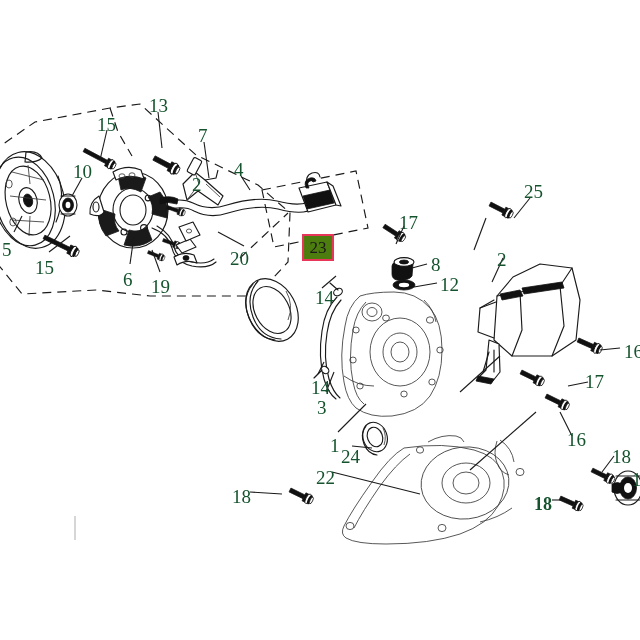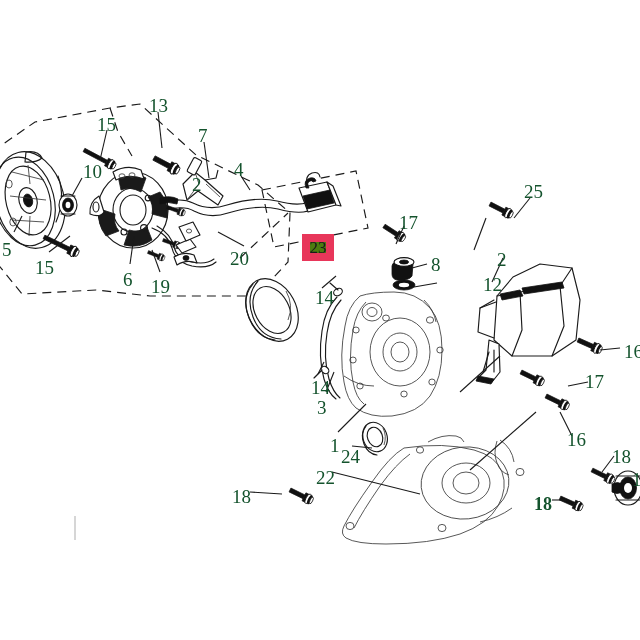--- a/index.html
+++ b/index.html
@@ -21,21 +21,21 @@
     color:#14532d;
     white-space:nowrap;
     user-select:none;
   }
   .lbl.bold{font-weight:bold;font-size:18px;}
 
   
   .hl{
     position:absolute;
     box-sizing:border-box;
-    border:8px solid #22c55e;
+    border:2px solid #22c55e;
     background:#4d7c0f;
     display:flex;align-items:center;justify-content:center;
     font-family:"Liberation Serif", serif;
     font-size:17px;
     color:#1a1a1a;
   }
 </style>
 </head>
 <body>
 
@@ -337,32 +337,32 @@
 
     <rect x="74" y="516" width="2" height="24" fill="#d6d6d6"></rect>
   </svg>
 
   <div class="hl" id="hl23" style="left: 302px; top: 234px; width: 32px; height: 27px; border-color: rgb(232, 54, 90);">23</div>
 
   <div id="labels">
       <div class="lbl" style="left: 149px; top: 96px;">13</div>
       <div class="lbl" style="left: 97px; top: 115px;">15</div>
       <div class="lbl" style="left: 198px; top: 126px;">7</div>
-      <div class="lbl" style="left: 73px; top: 162px; margin-left: 10px;">10</div>
+      <div class="lbl" style="left: 73px; top: 162px;">10</div>
       <div class="lbl" style="left: 234px; top: 160px;">4</div>
       <div class="lbl" style="left: 192px; top: 175px;">2</div>
       <div class="lbl" style="left: 524px; top: 182px;">25</div>
       <div class="lbl" style="left: 399px; top: 213px;">17</div>
       <div class="lbl" style="left: 2px; top: 240px;">5</div>
       <div class="lbl" style="left: 35px; top: 258px;">15</div>
       <div class="lbl" style="left: 497px; top: 250px;">2</div>
       <div class="lbl" style="left: 431px; top: 255px;">8</div>
       <div class="lbl" style="left: 230px; top: 249px; text-align: center;">20</div>
       <div class="lbl" style="left: 123px; top: 270px;">6</div>
-      <div class="lbl" style="left: 440px; top: 275px; margin-left: 43px;">12</div>
+      <div class="lbl" style="left: 440px; top: 275px;">12</div>
       <div class="lbl" style="left: 151px; top: 277px; text-align: center;">19</div>
       <div class="lbl" style="left: 315px; top: 288px;">14</div>
       <div class="lbl" style="left: 624px; top: 342px;">16</div>
       <div class="lbl" style="left: 311px; top: 378px;">14</div>
       <div class="lbl" style="left: 585px; top: 372px;">17</div>
       <div class="lbl" style="left: 317px; top: 398px;">3</div>
       <div class="lbl" style="left: 330px; top: 436px;">1</div>
       <div class="lbl" style="left: 341px; top: 447px;">24</div>
       <div class="lbl" style="left: 567px; top: 430px;">16</div>
       <div class="lbl" style="left: 612px; top: 447px;">18</div>

